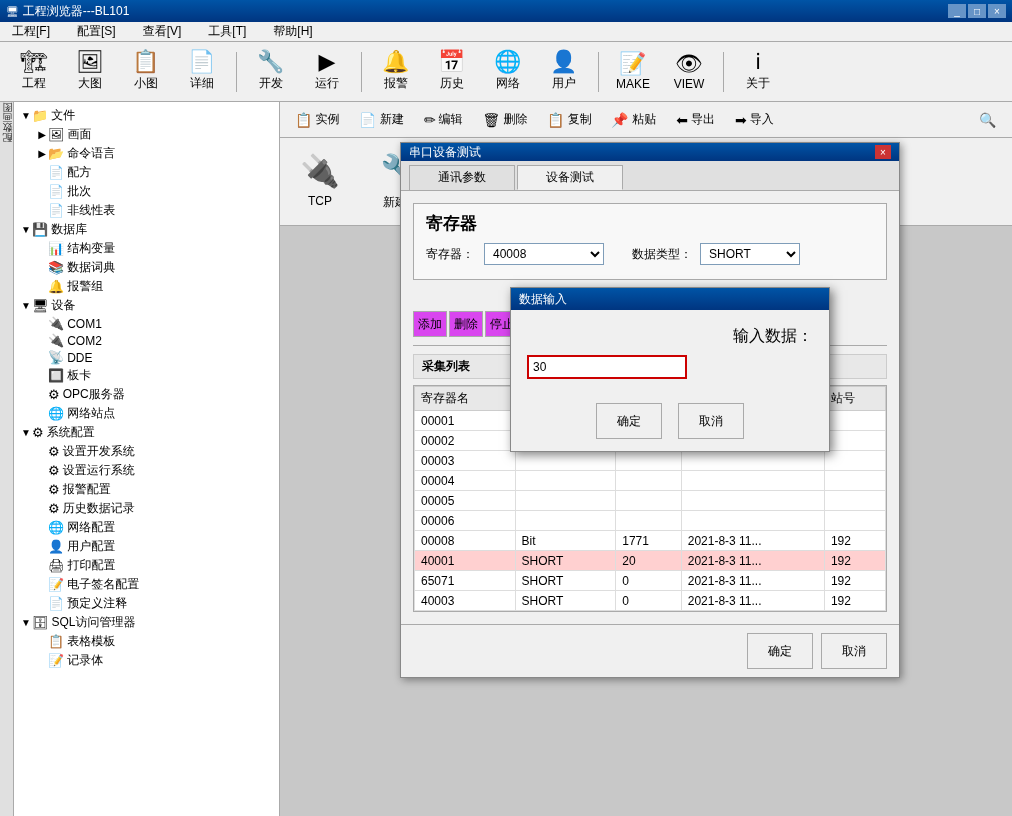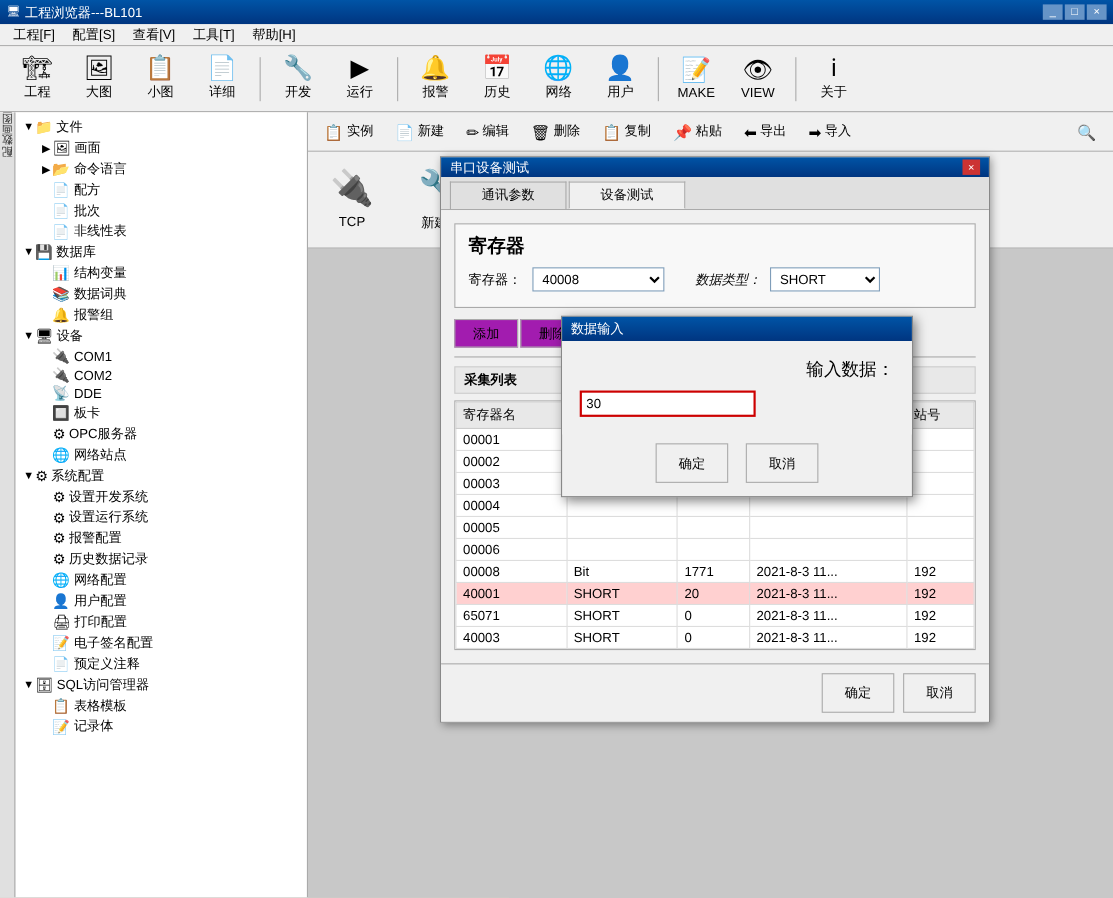--- a/index.html
+++ b/index.html
@@ -29,21 +29,21 @@
     }
 
     
     .menu-bar {
       background: #f0f0f0;
       height: 20px;
       display: flex;
       align-items: center;
       border-bottom: 1px solid #aaa;
       padding: 0 4px;
-      gap: 0;
+      gap: 11px;
     }
     .menu-item {
       padding: 2px 8px;
       cursor: pointer;
       font-size: 12px;
       color: #000;
     }
 
     
     .toolbar {
@@ -264,26 +264,27 @@
 
     
     .dialog-action-row {
       display: flex;
       gap: 2px;
       margin-bottom: 8px;
       border-bottom: 1px solid #aaa;
       padding-bottom: 8px;
     }
     .dialog-action-btn {
-      padding: 3px 16px;
-      background: #a21caf;
+      padding: 3px 4px;
+      background: #d946ef;
       border: 1px solid #aaa;
       cursor: pointer;
       font-size: 12px;
       height: 26px;
+      margin-top: 21px;
     }
 
     
     .data-table {
       width: 100%;
       border-collapse: collapse;
       font-size: 12px;
       background: white;
     }
     .data-table th {
@@ -705,21 +706,21 @@
       </div>
       <div class="dialog-content">
 
         <div class="section-box">
           <div class="section-label">寄存器</div>
           <div class="form-row">
             <span class="form-label">寄存器：</span>
             <select class="form-select" style="min-width: 120px;">
               <option>40008</option>
             </select>
-            <span class="form-label" style="margin-left: 20px; font-style: italic;">数据类型：</span>
+            <span class="form-label" style="margin-left: 20px;">数据类型：</span>
             <select class="form-select" style="min-width: 100px;">
               <option>SHORT</option>
               <option>INT</option>
               <option>LONG</option>
               <option>FLOAT</option>
             </select>
           </div>
         </div>
 
         <div class="dialog-action-row">

